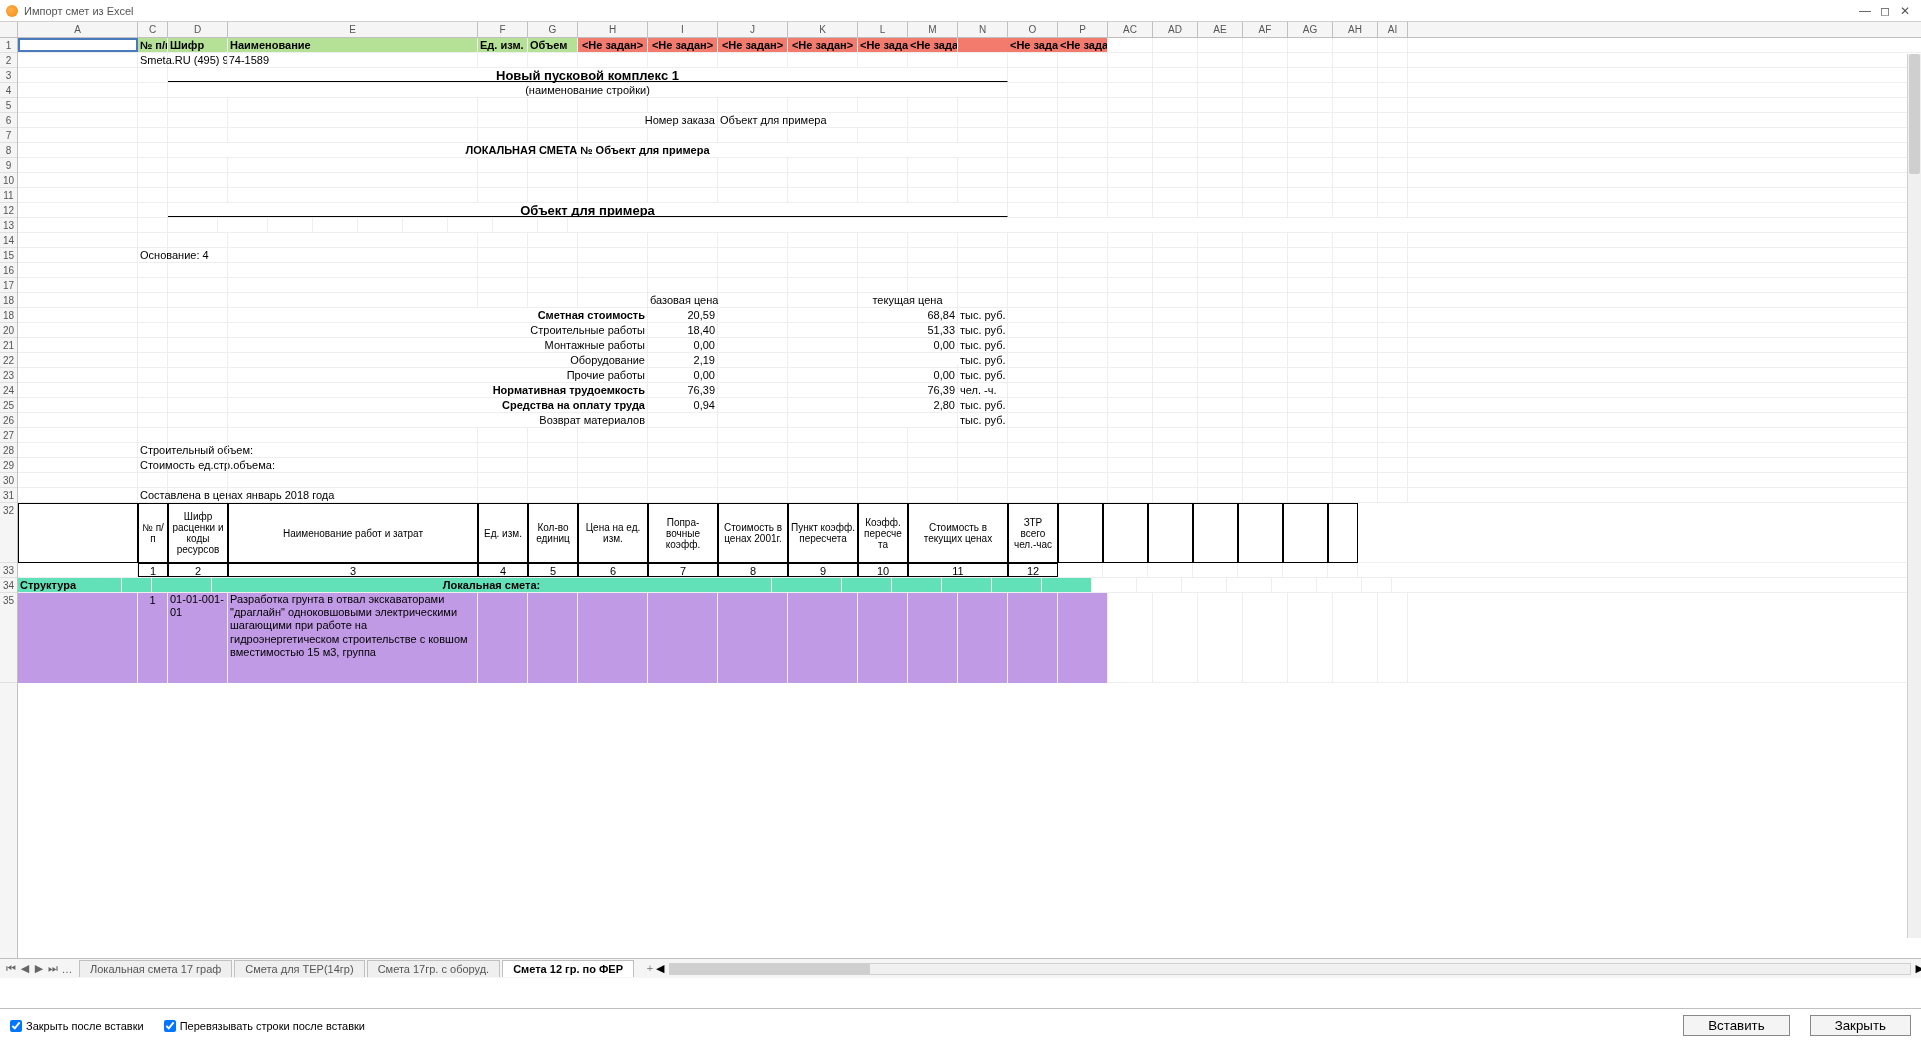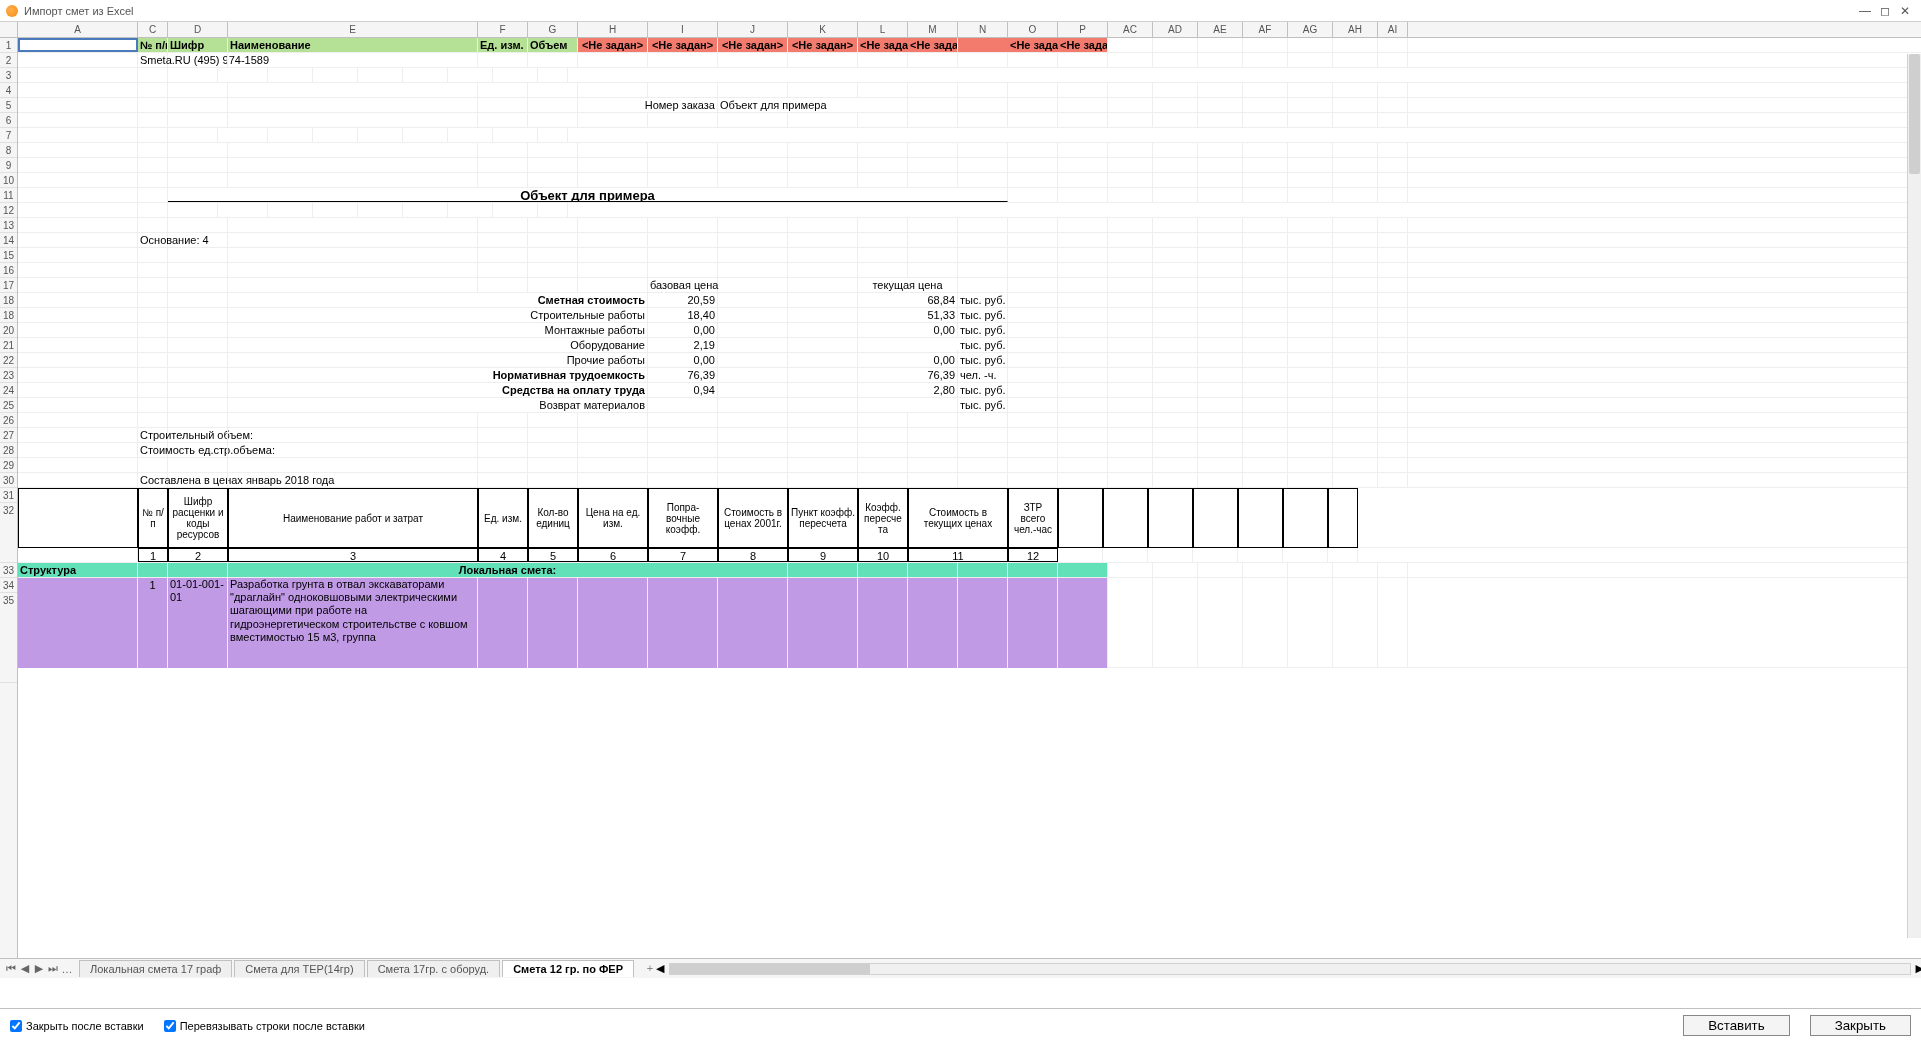--- a/index.html
+++ b/index.html
@@ -173,20 +173,35 @@
             <div class="cell" style="width: 45px;"></div>
             <div class="cell" style="width: 45px;"></div>
             <div class="cell" style="width: 45px;"></div>
             <div class="cell" style="width: 45px;"></div>
             <div class="cell" style="width: 45px;"></div>
             <div class="cell" style="width: 30px;"></div>
           </div>
           <div class="row">
             <div class="cell" style="width: 120px;"></div>
             <div class="cell" style="width: 30px;"></div>
+            <div class="cell big bold center underline" style="width: 840px; overflow: visible;">Новый пусковой комплекс 1</div>
+            <div class="cell" style="width: 50px;"></div>
+            <div class="cell" style="width: 50px;"></div>
+            <div class="cell" style="width: 45px;"></div>
+            <div class="cell" style="width: 45px;"></div>
+            <div class="cell" style="width: 45px;"></div>
+            <div class="cell" style="width: 45px;"></div>
+            <div class="cell" style="width: 45px;"></div>
+            <div class="cell" style="width: 45px;"></div>
+            <div class="cell" style="width: 30px;"></div>
+          </div>
+          <div class="row">
+            <div class="cell" style="width: 120px;"></div>
+            <div class="cell" style="width: 30px;"></div>
+            <div class="cell center" style="width: 840px;">(наименование стройки)</div>
             <div class="cell" style="width: 50px;"></div>
             <div class="cell" style="width: 50px;"></div>
             <div class="cell" style="width: 45px;"></div>
             <div class="cell" style="width: 45px;"></div>
             <div class="cell" style="width: 45px;"></div>
             <div class="cell" style="width: 45px;"></div>
             <div class="cell" style="width: 45px;"></div>
             <div class="cell" style="width: 45px;"></div>
             <div class="cell" style="width: 30px;"></div>
           </div>
@@ -255,20 +270,21 @@
             <div class="cell" style="width: 45px;"></div>
             <div class="cell" style="width: 45px;"></div>
             <div class="cell" style="width: 45px;"></div>
             <div class="cell" style="width: 45px;"></div>
             <div class="cell" style="width: 45px;"></div>
             <div class="cell" style="width: 30px;"></div>
           </div>
           <div class="row">
             <div class="cell" style="width: 120px;"></div>
             <div class="cell" style="width: 30px;"></div>
+            <div class="cell bold center" style="width: 840px;">ЛОКАЛЬНАЯ СМЕТА № Объект для примера</div>
             <div class="cell" style="width: 50px;"></div>
             <div class="cell" style="width: 50px;"></div>
             <div class="cell" style="width: 45px;"></div>
             <div class="cell" style="width: 45px;"></div>
             <div class="cell" style="width: 45px;"></div>
             <div class="cell" style="width: 45px;"></div>
             <div class="cell" style="width: 45px;"></div>
             <div class="cell" style="width: 45px;"></div>
             <div class="cell" style="width: 30px;"></div>
           </div>
@@ -808,21 +824,21 @@
             <div class="cell bordered center" style="width: 50px;">12</div>
             <div class="cell" style="width: 45px;"></div>
             <div class="cell" style="width: 45px;"></div>
             <div class="cell" style="width: 45px;"></div>
             <div class="cell" style="width: 45px;"></div>
             <div class="cell" style="width: 45px;"></div>
             <div class="cell" style="width: 45px;"></div>
             <div class="cell" style="width: 30px;"></div>
           </div>
           <div class="row">
-            <div class="cell hl-teal bold" style="width: 120px;">Структура</div>
+            <div class="cell hl-teal bold" style="width: 104px;">Структура</div>
             <div class="cell hl-teal" style="width: 30px;"></div>
             <div class="cell hl-teal" style="width: 60px;"></div>
             <div class="cell hl-teal bold center" style="width: 560px;">Локальная смета:</div>
             <div class="cell hl-teal" style="width: 70px;"></div>
             <div class="cell hl-teal" style="width: 50px;"></div>
             <div class="cell hl-teal" style="width: 50px;"></div>
             <div class="cell hl-teal" style="width: 50px;"></div>
             <div class="cell hl-teal" style="width: 50px;"></div>
             <div class="cell hl-teal" style="width: 50px;"></div>
             <div class="cell" style="width: 45px;"></div>

